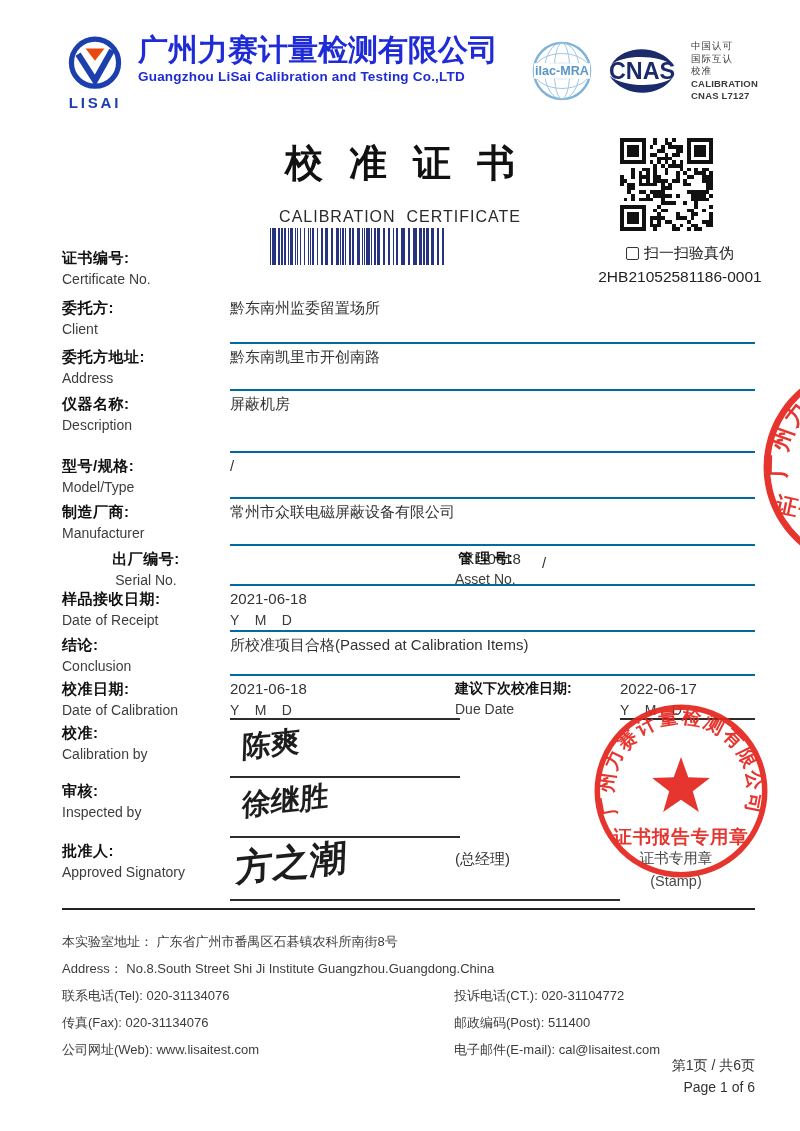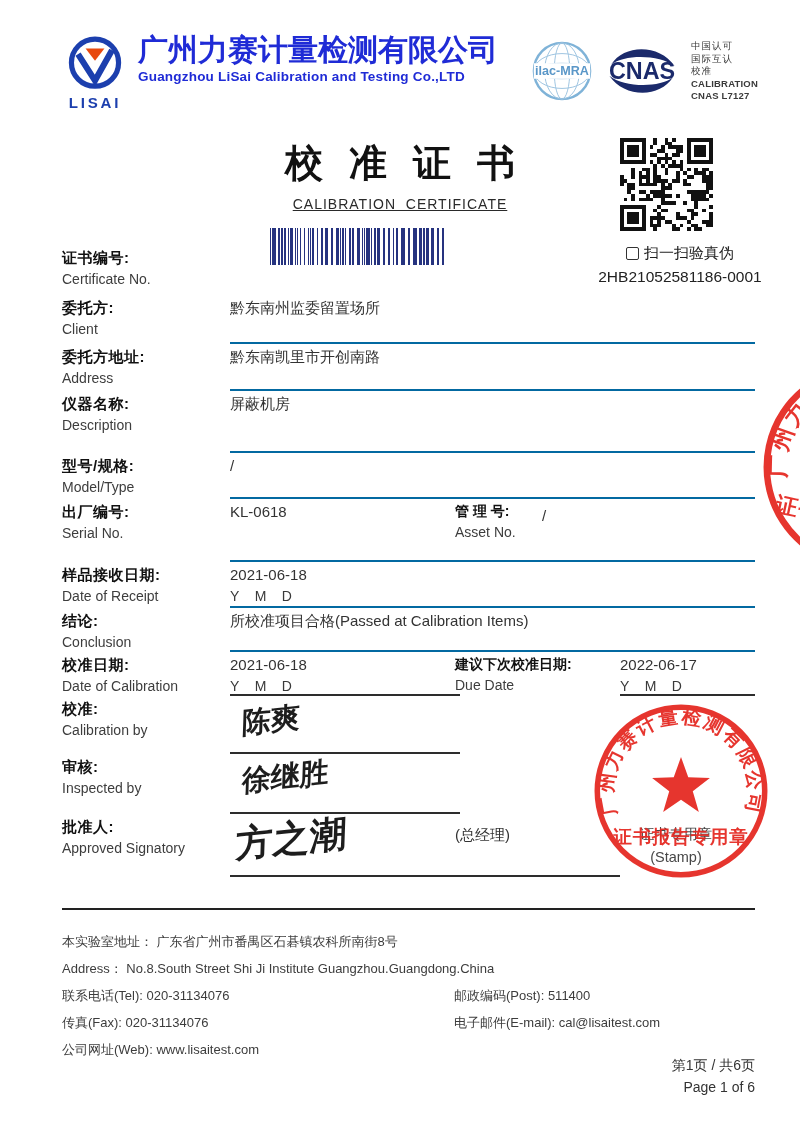--- a/index.html
+++ b/index.html
@@ -13,21 +13,21 @@
   .company-cn{font-size:30px;font-weight:bold;color:#1f2bd6;white-space:nowrap;line-height:36px;}
   .company-en{font-size:13.5px;font-weight:bold;color:#1f2bd6;margin-top:1px;letter-spacing:.2px;}
   .head-right{margin-left:auto;display:flex;align-items:center;gap:7px;margin-top:8px;}
   .accred{font-size:9.5px;color:#3a3a3a;line-height:12.5px;letter-spacing:1px;}
   .accred .en{letter-spacing:.2px;font-weight:bold;}
 
   
   .title-block{position:absolute;top:138px;left:0;width:100%;text-align:center;}
   .title-cn{font-size:38px;font-weight:bold;color:#111;}
   .title-cn span{letter-spacing:26px;margin-right:-26px;}
-  .title-en{font-size:14px;color:#2a2a2a;letter-spacing:1px;margin-top:7px;white-space:pre;text-decoration:underline;}
+  .title-en{font-size:16px;color:#2a2a2a;letter-spacing:1px;margin-top:19px;white-space:pre;}
 
   
   .qr-block{position:absolute;left:598px;top:138px;width:164px;text-align:center;}
   #qr{display:block;margin:0 auto 0 22px;}
   .scan-line{margin-top:13px;font-size:15px;color:#222;display:flex;align-items:center;justify-content:center;gap:5px;}
   .scan-sq{display:inline-block;width:11px;height:11px;border:1.8px solid #333;border-radius:2px;flex:none;}
   .cert-no{font-size:15.5px;color:#222;margin-top:5px;white-space:nowrap;}
 
   
   .fields{position:absolute;left:62px;top:245px;width:693px;}
@@ -37,21 +37,21 @@
   .lab .en{font-size:14px;color:#3d3d3d;margin-top:3px;}
   .val{flex:1;position:relative;padding-top:4px;font-size:15px;color:#333;}
   .u{border-bottom:2px solid #0369a1;}
   .seg{position:absolute;bottom:0;height:2px;background:#2d2d2d;}
   .ymd{font-size:14px;color:#3a3a3a;margin-top:5px;white-space:pre;}
   .col2{position:absolute;left:225px;top:4px;}
   .col2 .cn{font-size:14px;font-weight:bold;color:#111;white-space:nowrap;}
   .col2 .en{font-size:14px;color:#3d3d3d;margin-top:3px;}
   .r-cert{height:50px;}  .r-client{height:49px;} .r-addr{height:47px;}
   .r-desc{height:62px;}  .r-model{height:46px;}  .r-manu{height:47px;}
-  .r-serial{height:63px;}.r-receipt{height:46px;}.r-concl{height:44px;}
+  .r-serial{height:40px;text-align:center;}.r-receipt{height:46px;}.r-concl{height:44px;}
   .r-caldate{height:44px;} .r-calby{height:58px;} .r-inspby{height:60px;} .r-appby{height:63px;}
   #barcode{position:absolute;left:40px;top:-17px;}
   .asset-val{position:absolute;left:312px;top:8px;}
   .due-val{position:absolute;left:390px;top:4px;}
   .sig{font-family:"DejaVu Serif","Liberation Serif",serif;font-size:29px;font-weight:bold;color:#1d1d1d;
        display:inline-block;transform:rotate(-6deg) skewX(-8deg);transform-origin:left center;margin:4px 0 0 12px;}
   .sig-big{font-size:37px;margin-top:2px;margin-left:6px;}
   .role{position:absolute;left:225px;top:12px;font-size:15px;color:#333;}
   .stamp-label{position:absolute;left:378px;top:11px;width:136px;text-align:center;font-size:14.5px;color:#474747;}
   .stamp-label div+div{margin-top:5px;}
@@ -509,20 +509,27 @@
     </div>
 
     <div class="row r-model">
       <div class="lab">
           <div class="cn">型号/规格:</div>
         <div class="en">Model/Type</div>
         </div>
       <div class="val u">/</div>
     </div>
 
+    <div class="row r-manu">
+      <div class="lab">
+          <div class="cn">制造厂商:</div>
+        <div class="en">Manufacturer</div>
+        </div>
+      <div class="val u">常州市众联电磁屏蔽设备有限公司</div>
+    </div>
 
     <div class="row r-serial">
       <div class="lab">
           <div class="cn">出厂编号:</div>
         <div class="en">Serial No.</div>
         </div>
       <div class="val u">
         <span>KL-0618</span>
         <span class="col2">
           <span class="cn" style="display:block">管 理 号:</span>
@@ -630,20 +637,21 @@
   <div class="footer">
     <div class="f-line">本实验室地址： 广东省广州市番禺区石碁镇农科所南街8号</div>
     <div class="f-line">Address： No.8.South Street Shi Ji Institute Guangzhou.Guangdong.China</div>
     <div class="f-grid">
       <div class="f-col f-col1">
         <div>联系电话(Tel): 020-31134076</div>
         <div>传真(Fax): 020-31134076</div>
         <div>公司网址(Web): www.lisaitest.com</div>
       </div>
       <div class="f-col">
+        <div>投诉电话(CT.): 020-31104772</div>
         <div>邮政编码(Post): 511400</div>
         <div>电子邮件(E-mail): cal@lisaitest.com</div>
       </div>
     </div>
   </div>
 
   <div class="pagenum">
     <div>第1页 / 共6页</div>
     <div>Page 1 of 6</div>
   </div>

